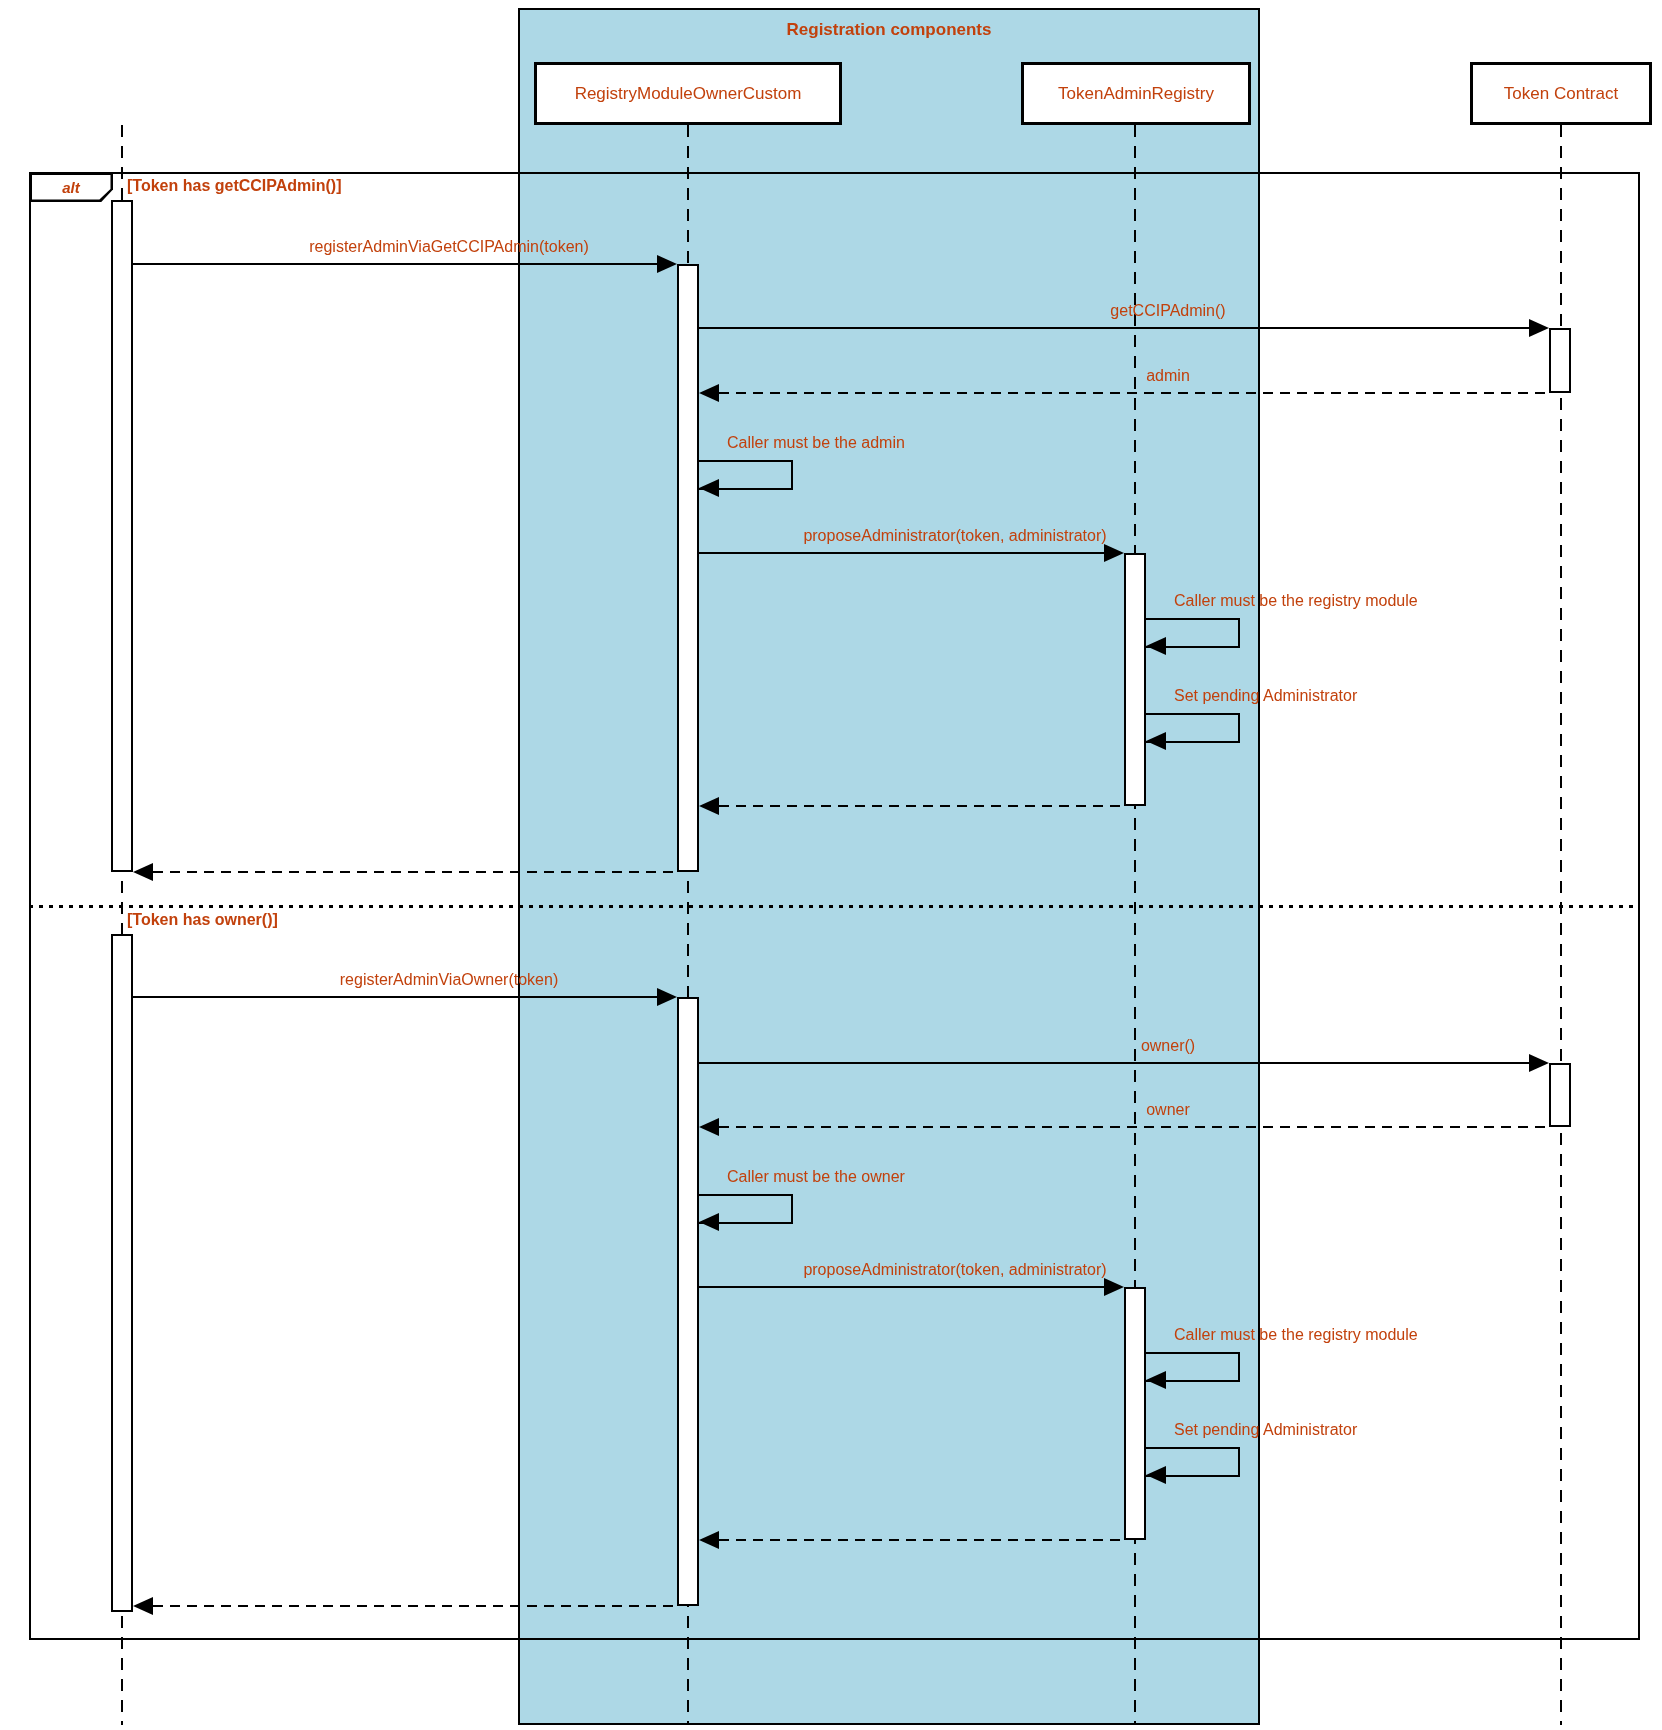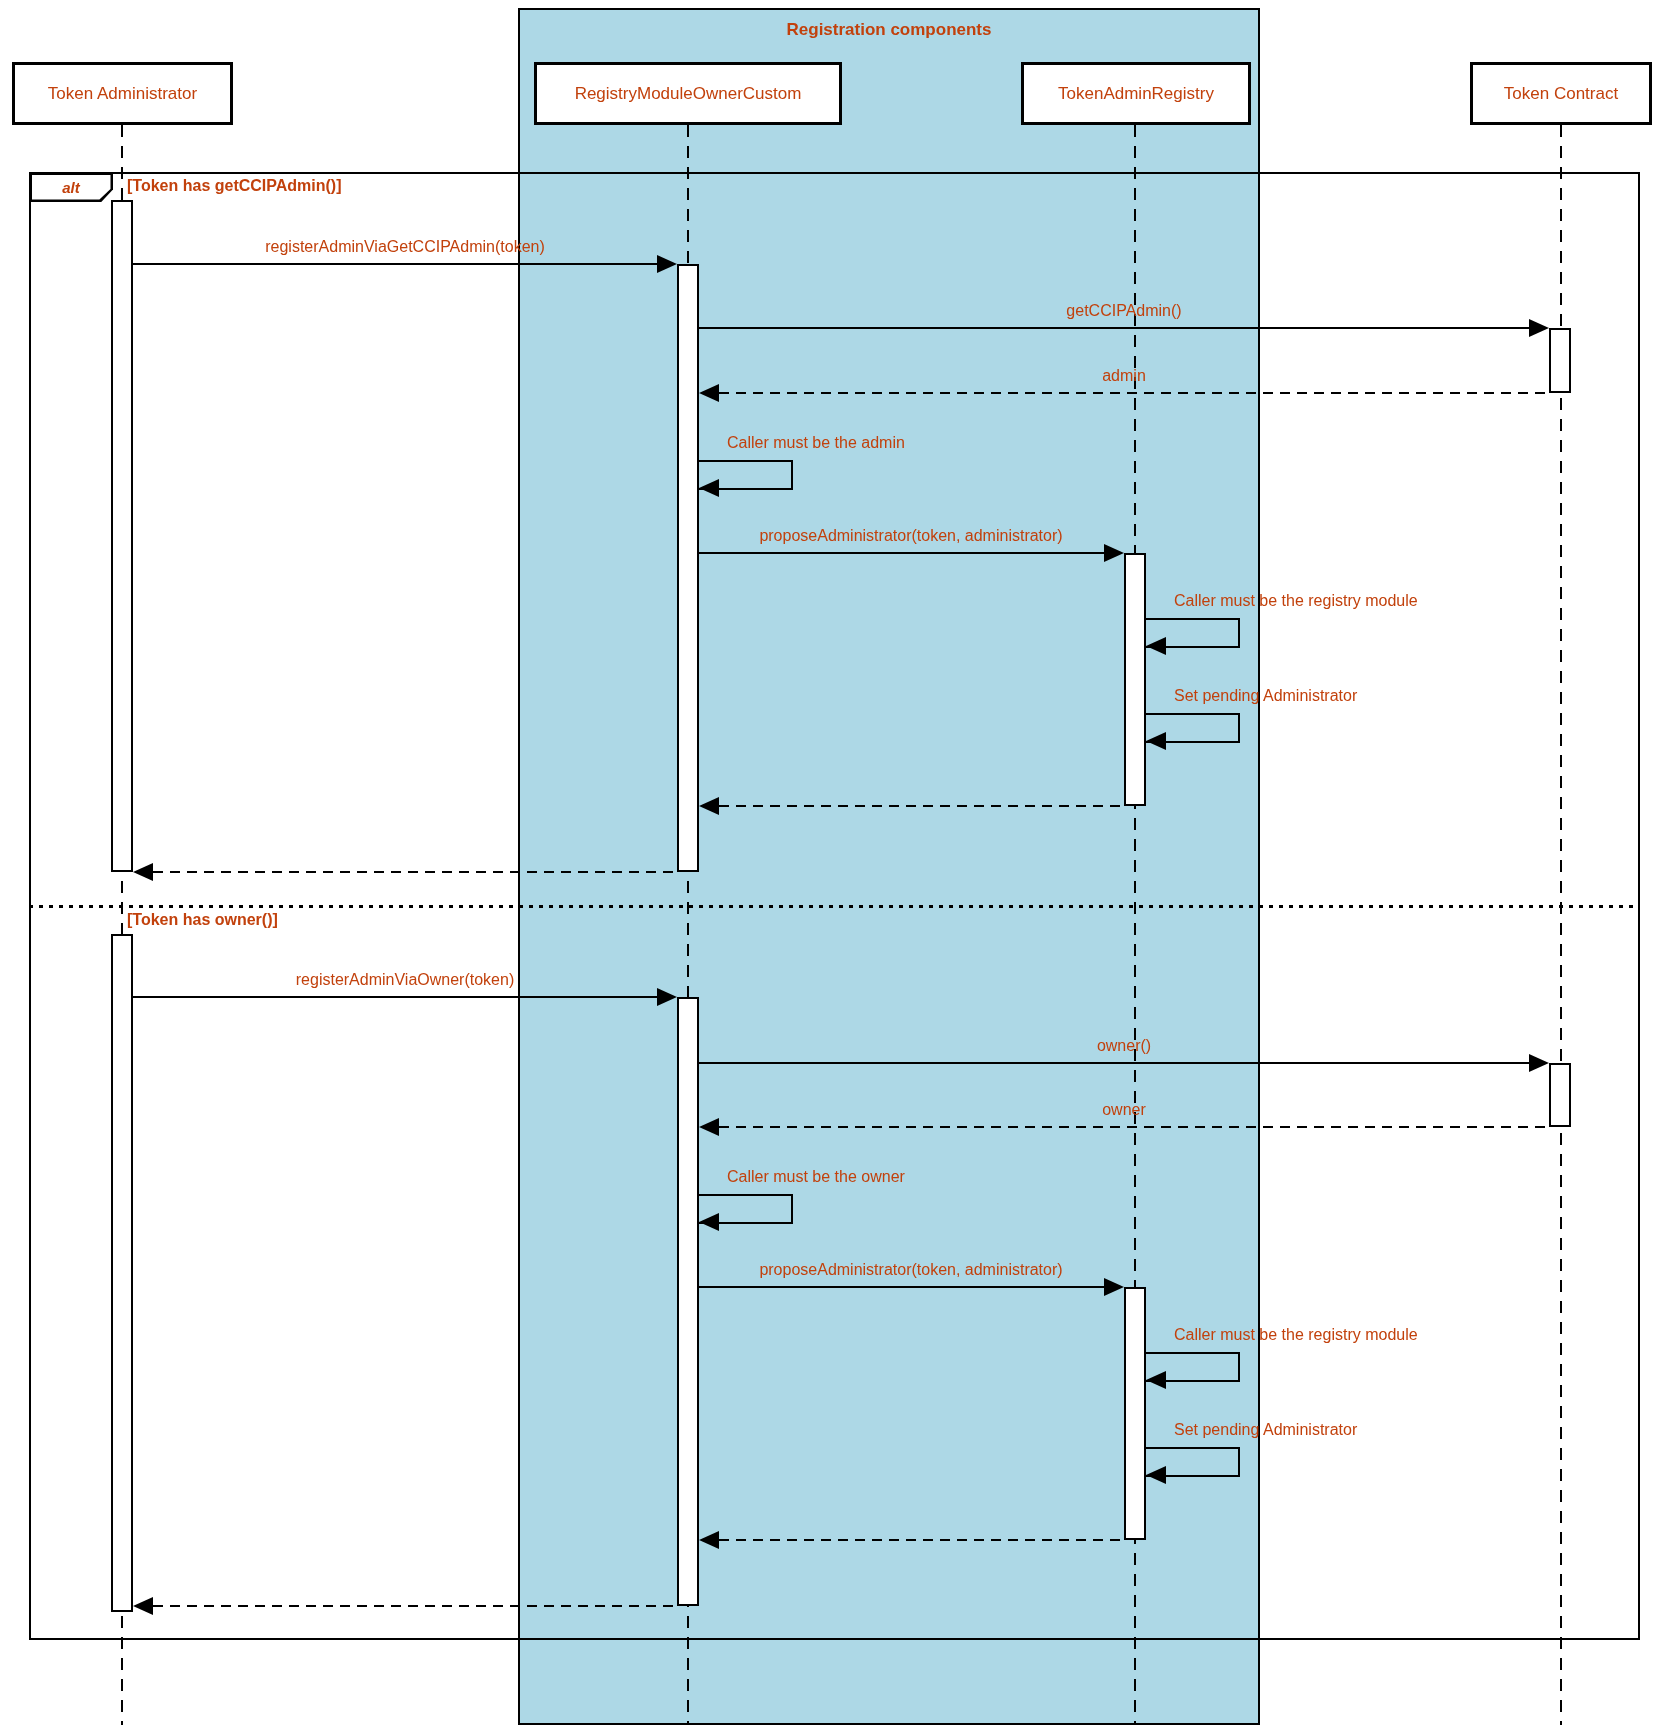--- a/index.html
+++ b/index.html
@@ -32,21 +32,21 @@
   
   .activation{position:absolute;width:18px;background:#fff;border:2px solid #000;z-index:4;}
   
   .line-solid{position:absolute;height:2px;background:#000;z-index:5;}
   .line-dashed{position:absolute;height:2px;z-index:5;
     background:repeating-linear-gradient(to right,#000 0 10px,transparent 10px 17px);}
   .arrow-right{position:absolute;width:0;height:0;border-top:9px solid transparent;
     border-bottom:9px solid transparent;border-left:20px solid #000;z-index:6;}
   .arrow-left{position:absolute;width:0;height:0;border-top:9px solid transparent;
     border-bottom:9px solid transparent;border-right:20px solid #000;z-index:6;}
-  .msg-label{position:absolute;font-size:16px;white-space:nowrap;z-index:6;transform:translateX(-50%);}
+  .msg-label{position:absolute;font-size:16px;white-space:nowrap;z-index:6;transform:translateX(-50%);margin-left:44px;}
   .self-label{position:absolute;font-size:16px;white-space:nowrap;z-index:6;}
   .self-call{position:absolute;width:92px;height:26px;border:2px solid #000;border-left:none;
     background:transparent;z-index:5;}
 </style>
 </head>
 <body>
 
 <div class="stage">
 
   <div class="container-box"></div>
@@ -135,18 +135,17 @@
   <div class="self-label" style="left:1174px;top:1421px;">Set pending Administrator</div>
   <div class="self-call" style="left:1146px;top:1447px;"></div>
   <div class="arrow-left" style="left:1146px;top:1466px;"></div>
 
   <div class="line-dashed" style="left:719px;top:1539px;width:405px;"></div>
   <div class="arrow-left" style="left:699px;top:1531px;"></div>
 
   <div class="line-dashed" style="left:153px;top:1605px;width:524px;"></div>
   <div class="arrow-left" style="left:133px;top:1597px;"></div>
 
-  <div class="actor-box" style="left:12px;width:215px;">Token Administrator</div>
   <div class="actor-box" style="left:534px;width:302px;">RegistryModuleOwnerCustom</div>
   <div class="actor-box" style="left:1021px;width:224px;">TokenAdminRegistry</div>
   <div class="actor-box" style="left:1470px;width:176px;">Token Contract</div>
 
 </div>
 
 </body></html>

